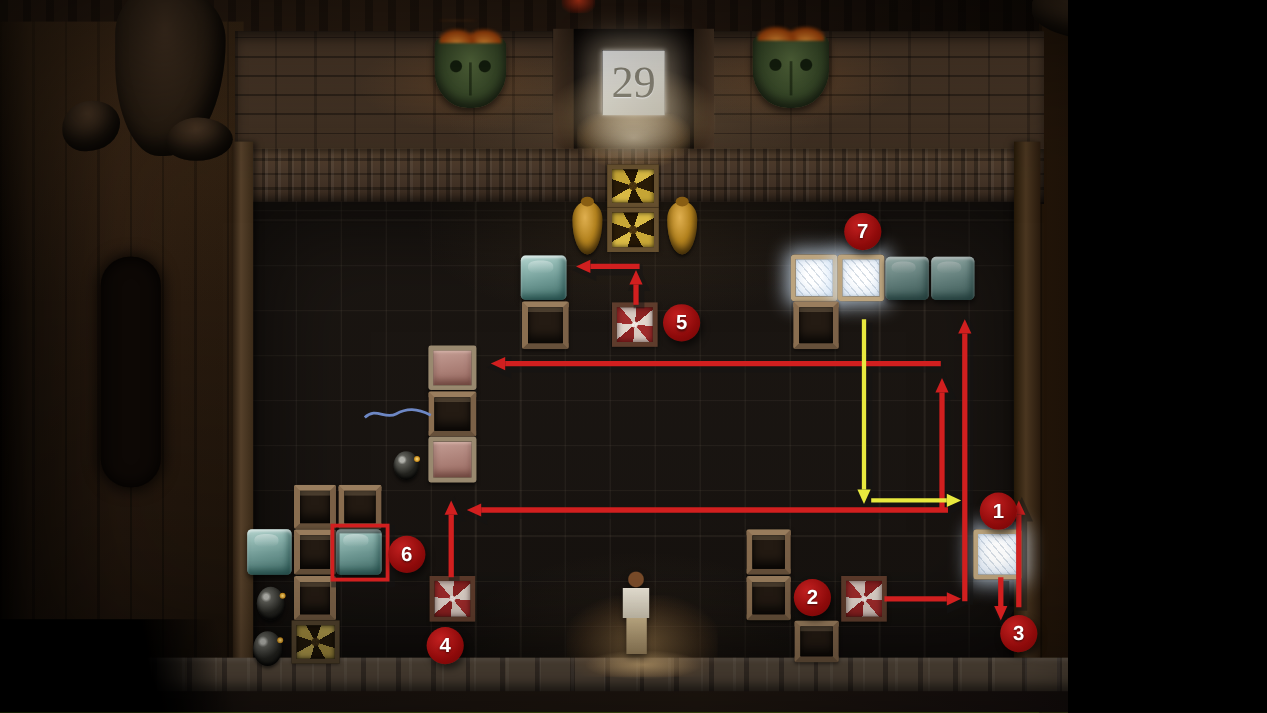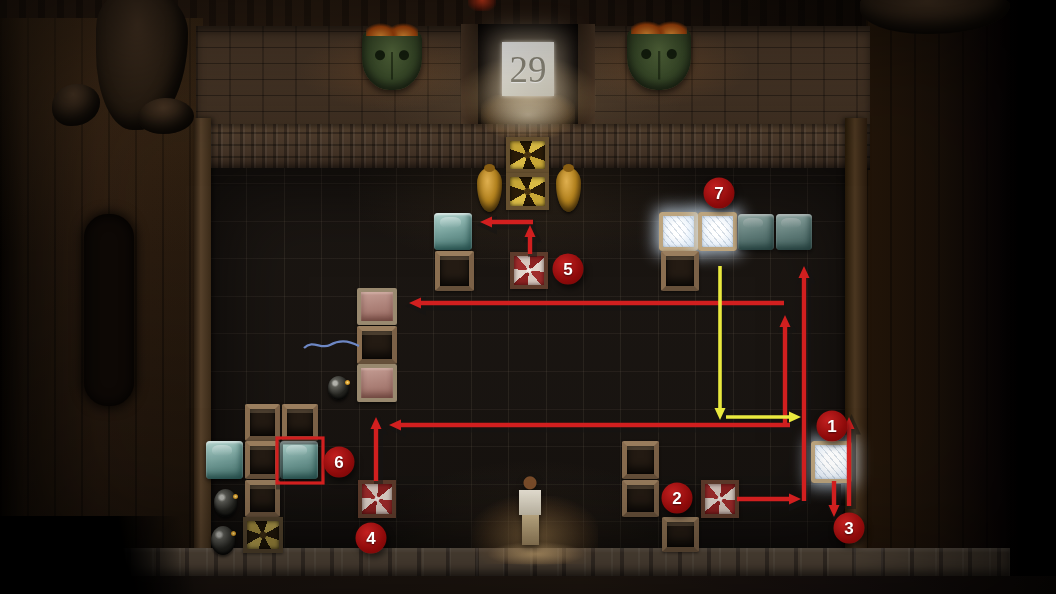--- a/index.html
+++ b/index.html
@@ -1,16 +1,16 @@
 <!DOCTYPE html>
 <html><head>
 <meta charset="utf-8">
 <style>
   html,body{margin:0;padding:0;background:#000;}
-  #stage{position:relative;width:1056px;height:594px;background:#84cc16;overflow:hidden;
+  #stage{position:relative;width:890px;height:594px;background:#84cc16;overflow:hidden;
          font-family:"Liberation Sans",sans-serif;}
   .abs{position:absolute;}
 
   
   .cave-top{left:0;top:0;width:1056px;height:36px;
     background:
       repeating-linear-gradient(90deg, rgba(0,0,0,.28) 0 7px, transparent 7px 19px),
       linear-gradient(90deg,#23170e,#2d1e12 30%,#261910 55%,#130c07 78%,#050302);}
   .wall-left{left:0;top:18px;width:203px;height:562px;
     background:

